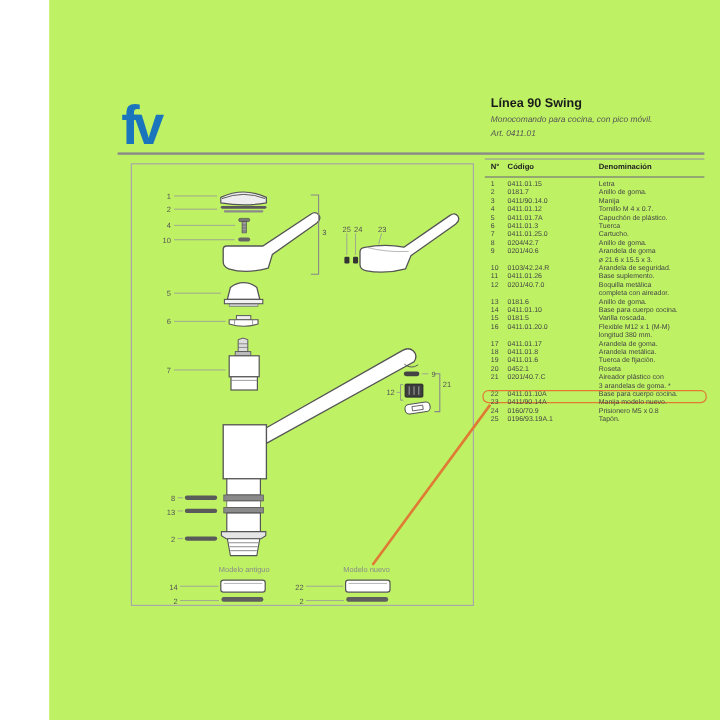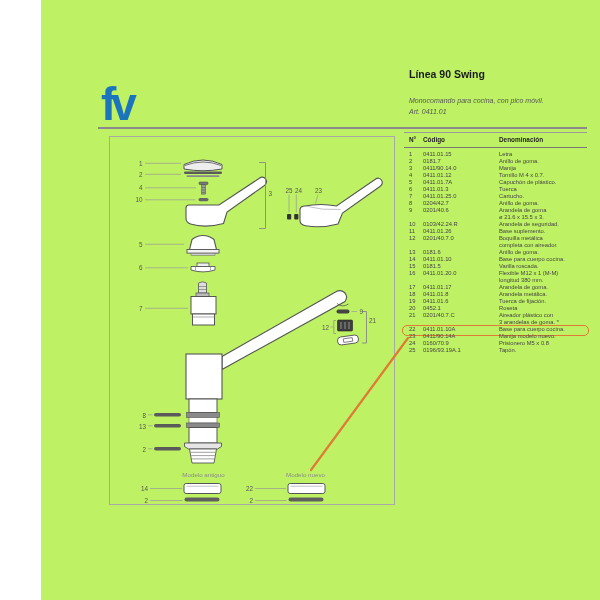--- a/index.html
+++ b/index.html
@@ -6,21 +6,21 @@
   html,body { margin:0; padding:0; background:#fff; }
   .page {
     position:relative; width:600px; height:600px; background:#bef264;
     font-family:"Liberation Sans", sans-serif; color:#333; overflow:hidden;margin-left:41px;
   }
   .abs { position:absolute; }
   
   .logo { left:60px; top:82px; }
   .top-rule { left:57px; top:127px; width:489px; height:1.6px; background:#8a8a8a; }
   .panel-rule-top { left:363px; top:131.5px; width:183px; height:1.1px; background:#9a9a9a; }
-  .title { left:368px; top:68px; font-size:10.5px; font-weight:bold; color:#1a1a1a; }
+  .title { left:368px; top:80px; font-size:10.5px; font-weight:bold; color:#1a1a1a; }
   .subtitle { left:368px; top:97px; font-size:7px; font-style:italic; color:#555; }
   .article { left:368px; top:107.5px; font-size:7px; font-style:italic; color:#555; }
   
   .thead {
     left:368px; top:136px; width:178px; display:grid;
     grid-template-columns:14px 76px 88px; font-size:6.4px; font-weight:bold; color:#222;
   }
   .head-rule { left:363px; top:146.5px; width:183px; height:1px; background:#777; }
   .rows { left:368px; top:151px; width:178px; }
   .row {

